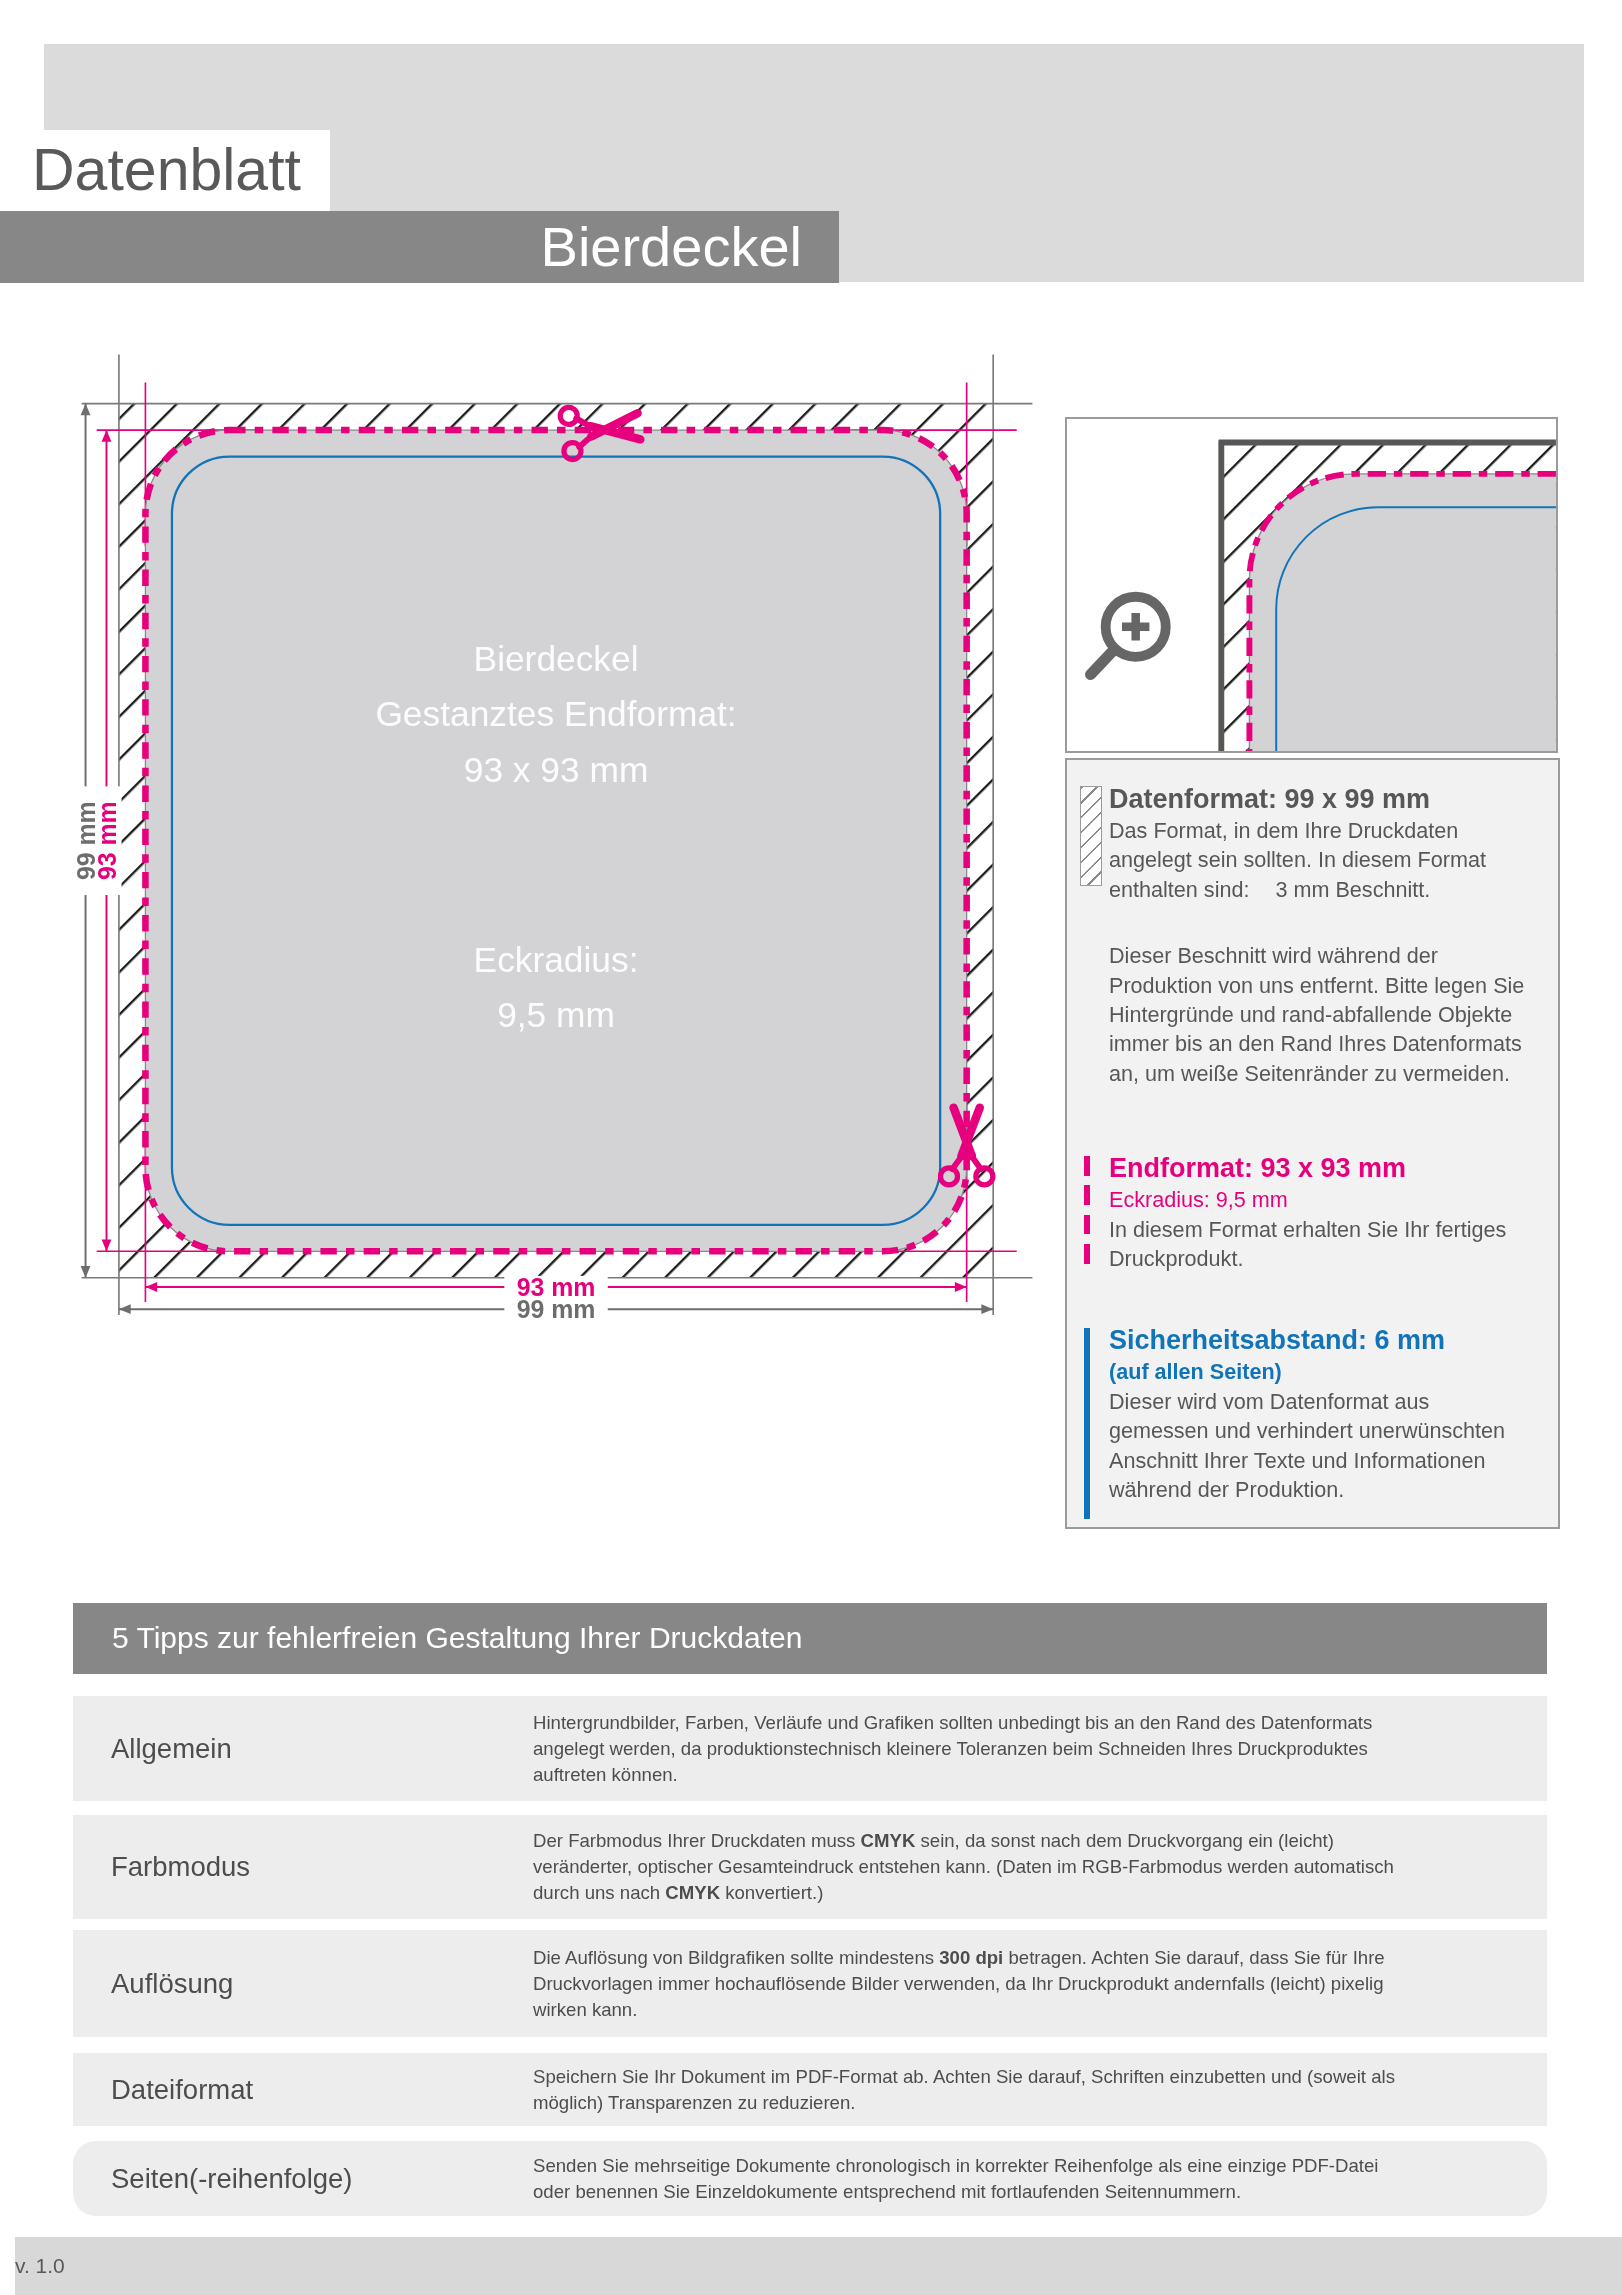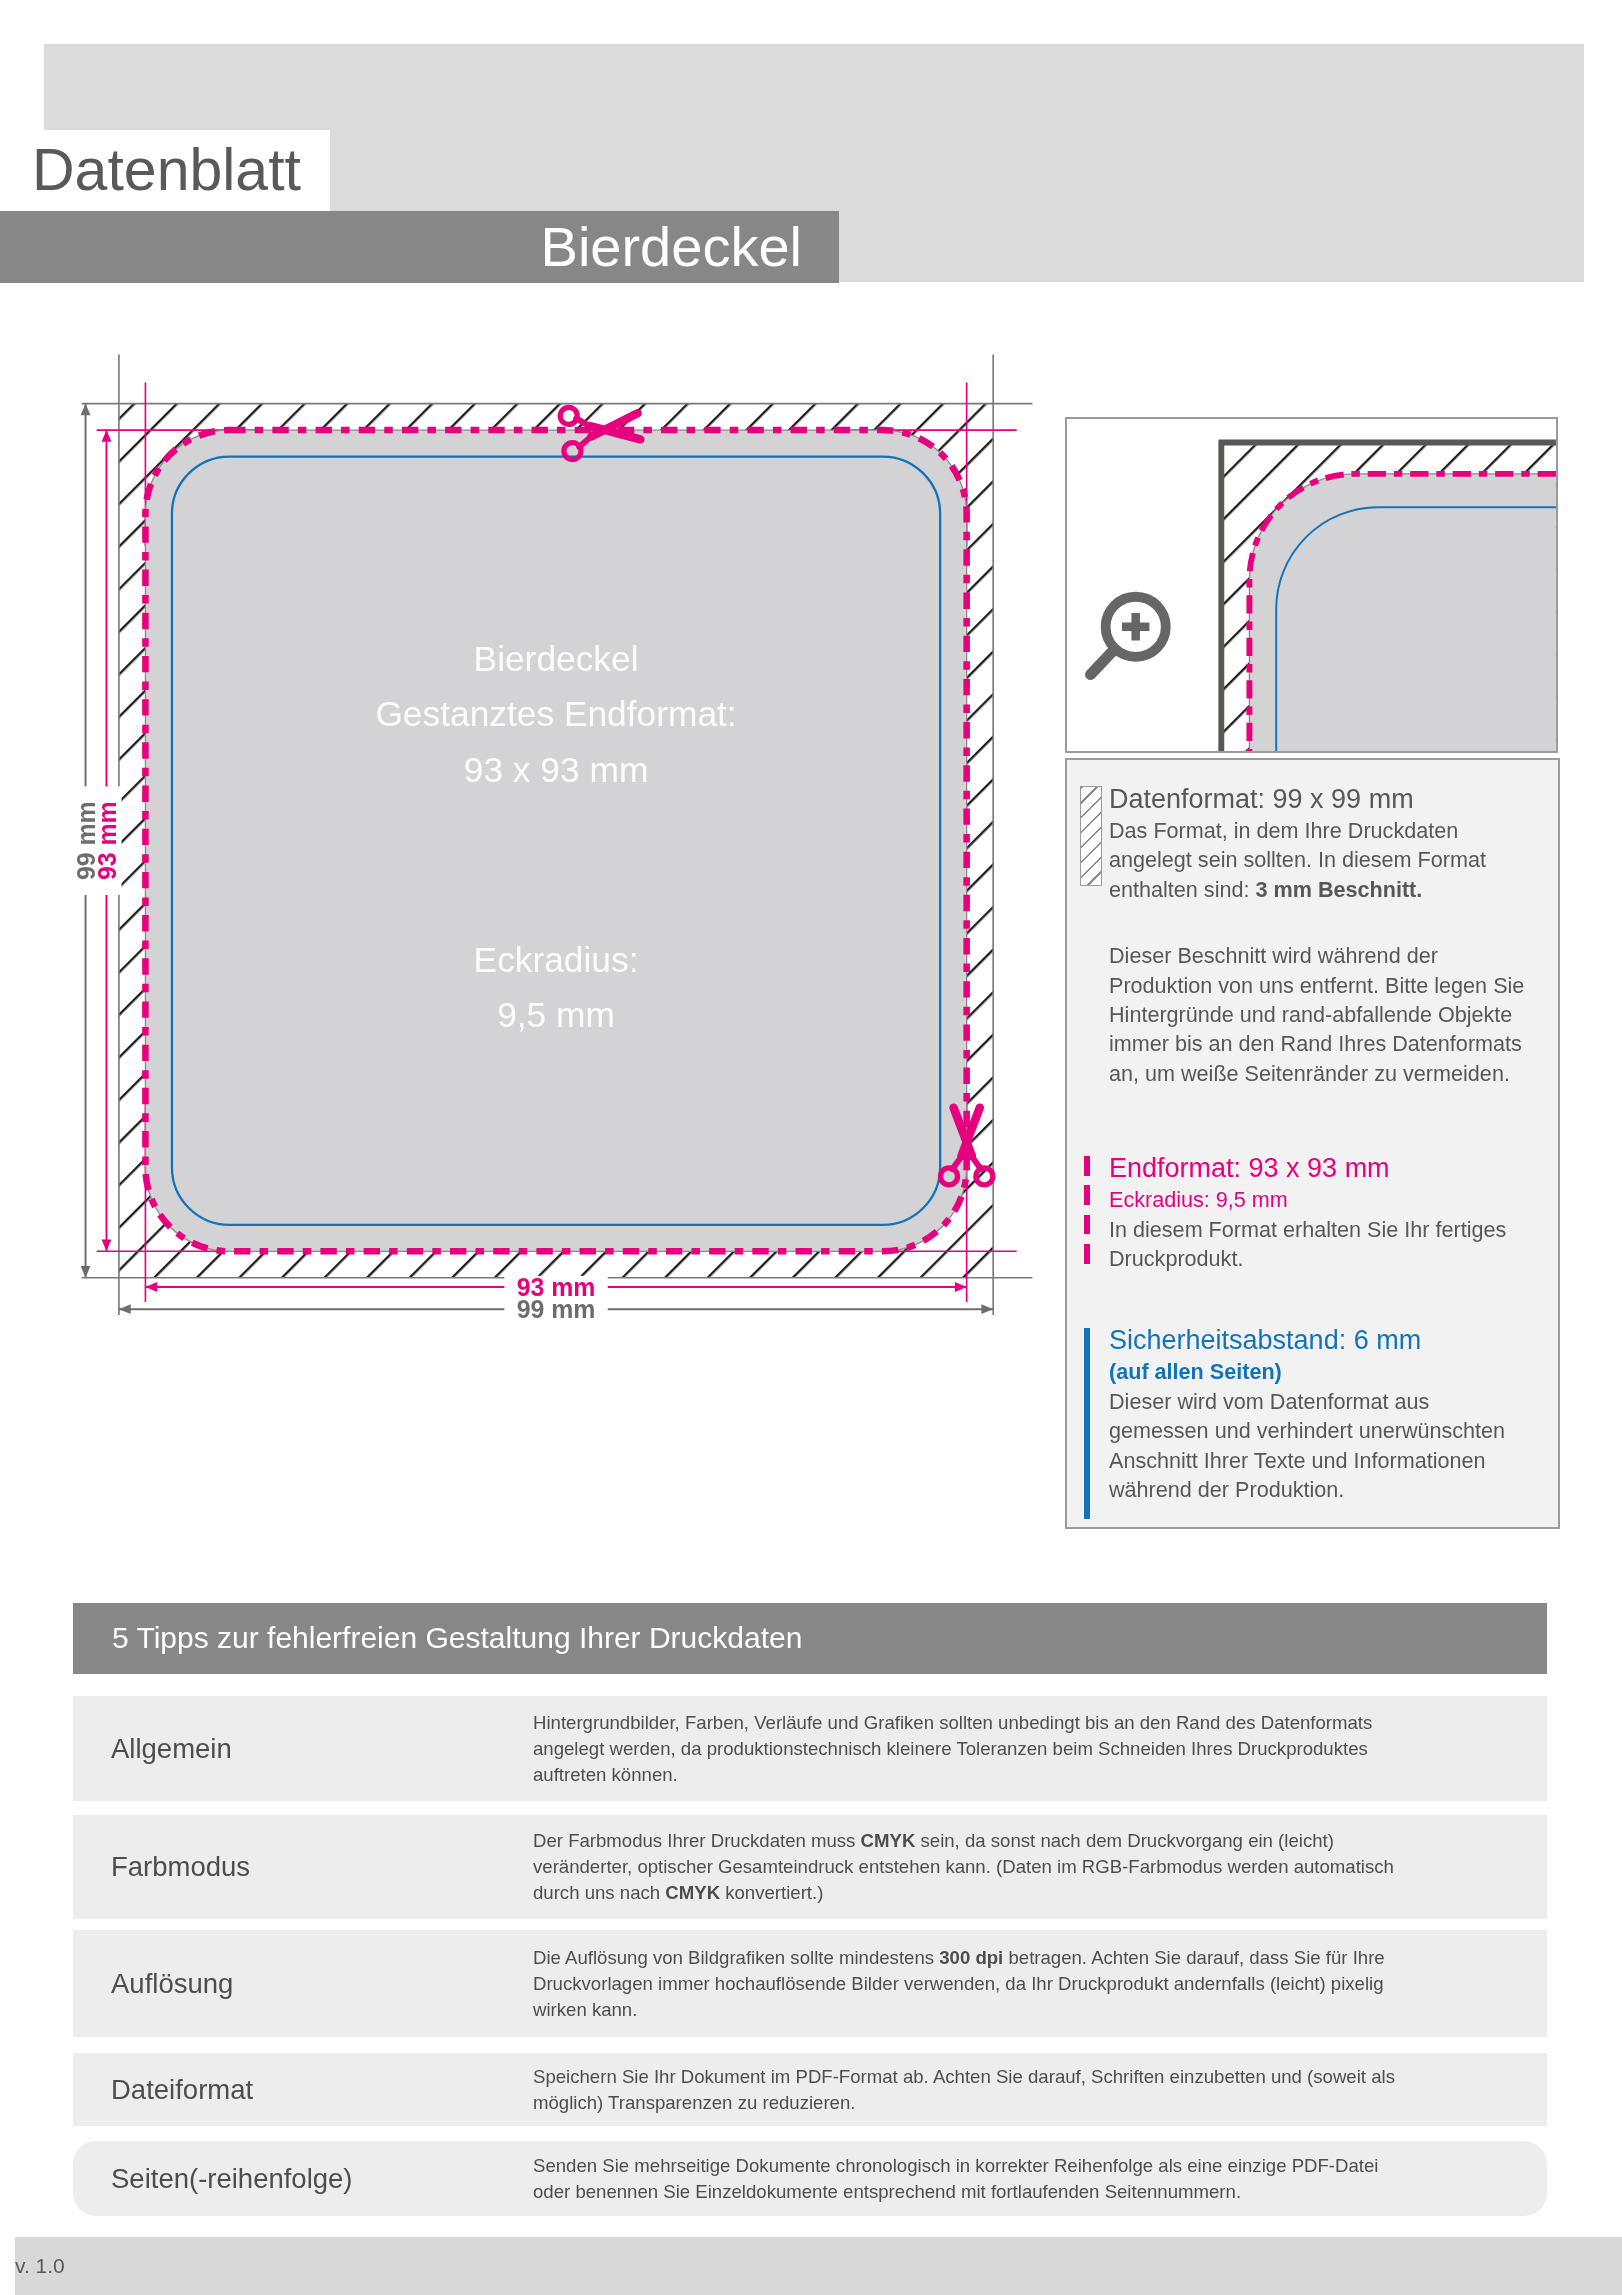--- a/index.html
+++ b/index.html
@@ -30,26 +30,26 @@
   
   .detail-box{position:absolute;left:1065px;top:417px;width:489px;height:332px;background:#ffffff;border:2.6px solid #9b9b9b;}
   .info-box{position:absolute;left:1065px;top:758px;width:491px;height:767px;background:#f2f2f3;border:2px solid #9b9b9b;}
   .ib-sec{position:absolute;left:0;width:100%;}
   .swatch-hatch{position:absolute;left:13px;top:3.9px;width:19.6px;height:98px;background:
      repeating-linear-gradient(135deg,#8a8a8a 0 1.6px,#ffffff 1.6px 10.5px);border:1.3px solid #9b9b9b;}
   .swatch-dash{position:absolute;left:17px;top:5.2px;width:5.9px;height:115px;
      background:repeating-linear-gradient(180deg,#e6007e 0 19.6px,transparent 19.6px 29.4px);}
   .swatch-bar{position:absolute;left:17px;top:5.2px;width:5.9px;height:191px;background:#1274b8;}
   .ib-col{position:absolute;left:42px;top:0;width:424px;}
-  .ib-title{font-size:27px;font-weight:400;line-height:34px;}
+  .ib-title{font-size:27px;font-weight:700;line-height:34px;}
   .ib-title.gray{color:#575756;} .ib-title.pink{color:#e6007e;} .ib-title.blue{color:#1274b8;}
   .ib-sub{font-size:21.6px;line-height:30px;}
   .ib-sub.pink{color:#e6007e;} .ib-sub.blue{color:#1274b8;font-weight:700;}
   .ib-body{font-size:21.6px;line-height:29.4px;color:#575756;}
-  .ib-body b{font-weight:700;}
+  .ib-body b{font-weight:400;margin-left:20px;}
   .ib-para{margin-top:37px;}
 
   
   .tips-banner{position:absolute;left:73px;top:1603px;width:1474px;height:71px;background:#878787;}
   .tips-banner span{display:block;padding-left:39px;line-height:69px;font-size:30px;color:#ffffff;}
   .tips-row{position:absolute;left:73px;width:1474px;background:#ededee;}
   .row-label{position:absolute;left:38px;top:50%;transform:translateY(-50%);
      font-size:27.5px;color:#4d4d4d;}
   .row-body{position:absolute;left:460px;top:50%;transform:translateY(-50%);
      width:877px;font-size:18.6px;line-height:26px;color:#4d4d4d;}

